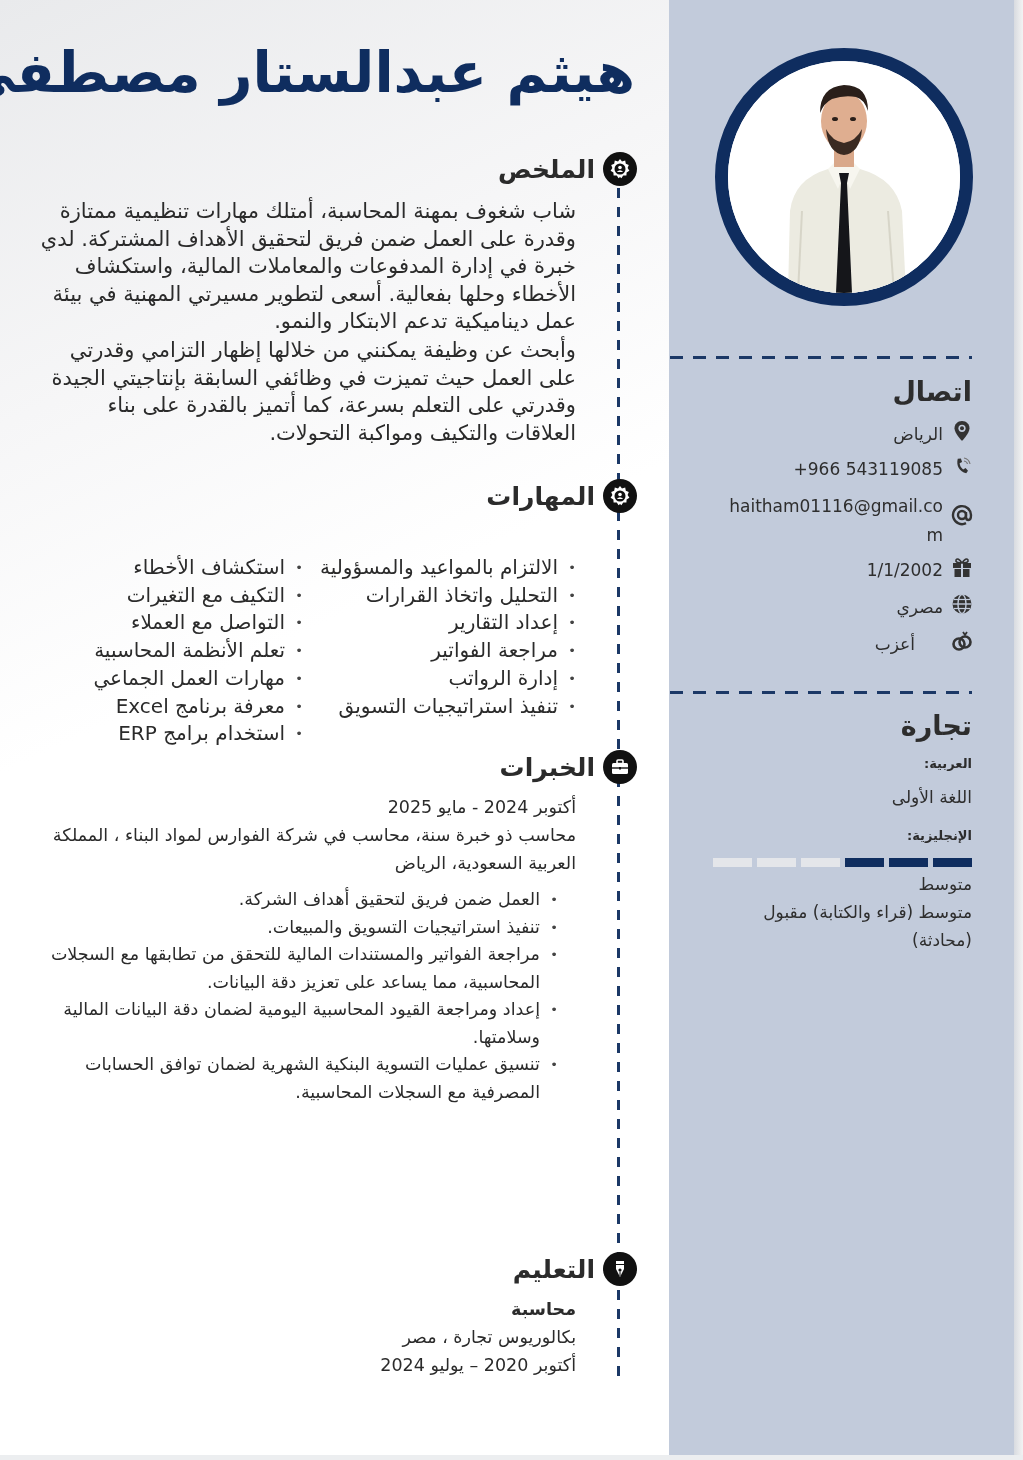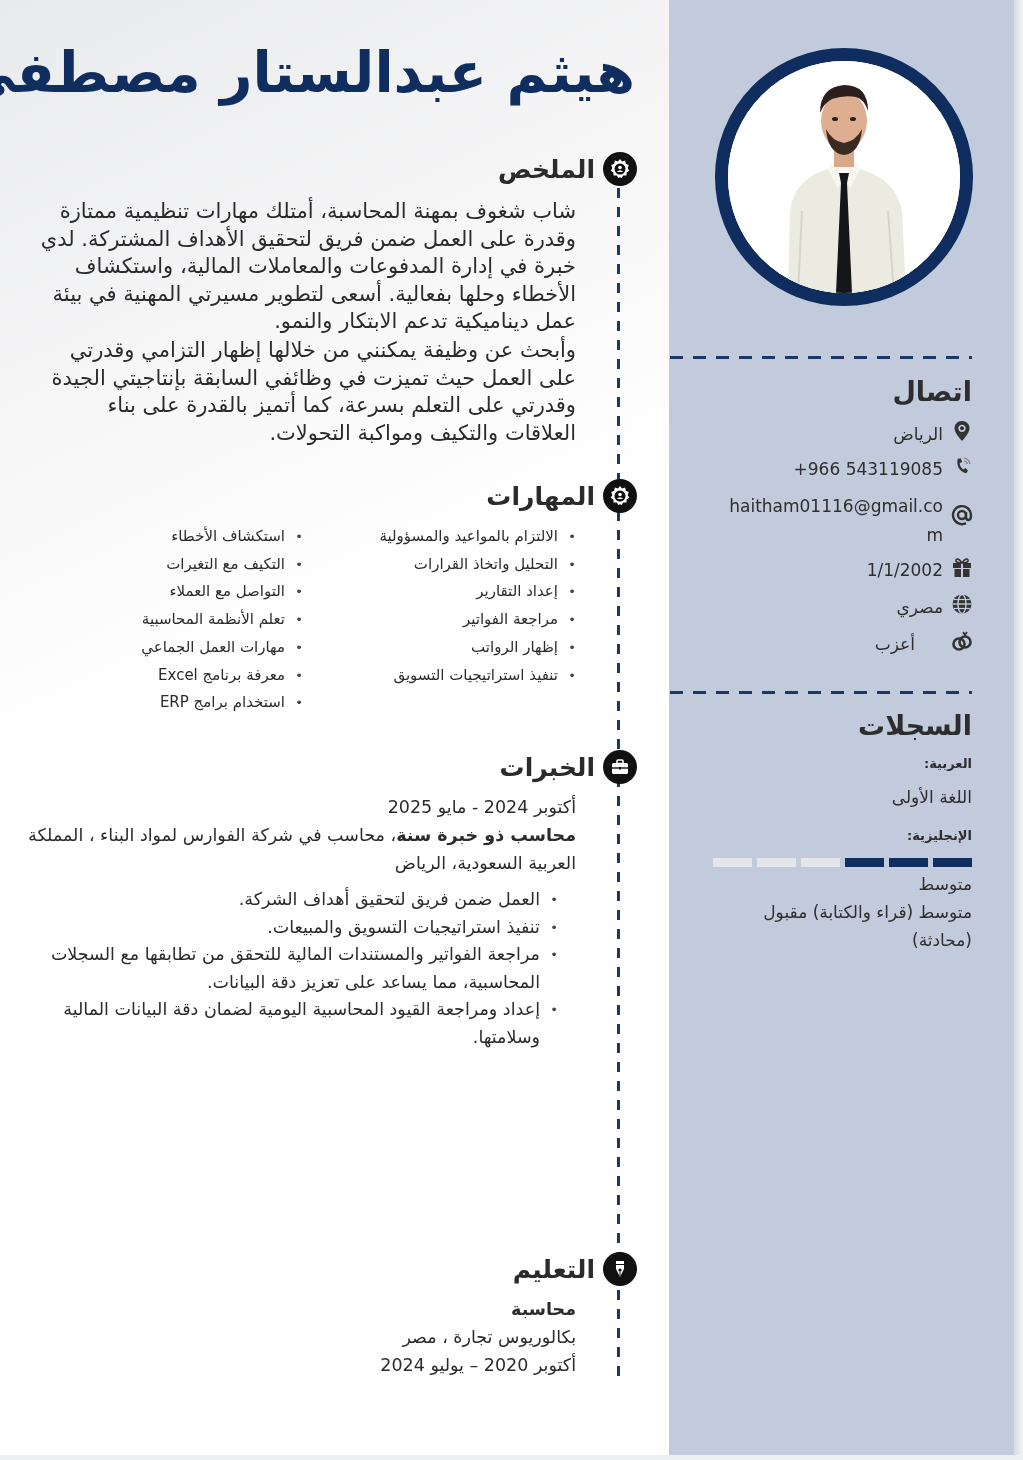--- a/index.html
+++ b/index.html
@@ -66,29 +66,29 @@
   }
   .sec-icon {
     width: 34px; height: 34px; border-radius: 50%; background: #111; display: flex; align-items: center; justify-content: center;
   }
   .sec-title { font-size: 25px; font-weight: bold; color: #2b2b2b; direction: rtl; }
   .para {
     position: absolute; right: 447px; width: 540px; font-size: 21px; line-height: 27.5px;
     direction: rtl; text-align: right; color: #2b2b2b;
   }
   .skills-col {
-    position: absolute; list-style: none; direction: rtl; font-size: 15px; line-height: 27.7px; color: #2b2b2b;
+    position: absolute; list-style: none; direction: rtl; font-size: 20px; line-height: 27.7px; color: #2b2b2b; margin-top: 31px;
   }
   .skills-col li { position: relative; padding-right: 18px; white-space: nowrap; text-align: right; }
   .skills-col li::before { content: "•"; position: absolute; right: 0; font-size: 13px; color: #444; }
   .exp-block { position: absolute; right: 447px; width: 560px; direction: rtl; text-align: right; font-size: 17.5px; line-height: 27.5px; color: #2b2b2b; }
   .exp-list { list-style: none; position: absolute; right: 465px; width: 540px; direction: rtl; font-size: 17.5px; line-height: 27.5px; color: #2b2b2b; }
   .exp-list li { position: relative; padding-right: 18px; text-align: right; }
   .exp-list li::before { content: "•"; position: absolute; right: 0; font-size: 13px; color: #444; }
-  b.strong { font-weight: bold; }
+  b.strong { font-weight: normal; }
 </style>
 </head>
 <body>
 
 <div class="page"></div>
 
 <div class="sidebar"></div>
 <div class="edge-shadow"></div>
 <div class="bottom-edge"></div>
 
@@ -183,21 +183,21 @@
         <circle cx="8" cy="14" r="5.5" stroke="#333" stroke-width="2.6" fill="none"></circle>
         <circle cx="14" cy="12" r="5.5" stroke="#333" stroke-width="2.6" fill="none"></circle>
         <path d="M12 2 L14 5 L16 2" stroke="#333" stroke-width="1.8" fill="none"></path>
       </svg>
   </span>
   <span class="txt">أعزب</span>
 </div>
 
 <div class="dash-sep" style="top:691px;"></div>
 
-<div class="side-title" style="top:710px;">السجلات</div>
+<div class="side-title" style="top:710px;">تجارة</div>
 
 <div class="lang-name" style="top:756px;">العربية:</div>
 <div class="lang-text" style="top:783px;">اللغة الأولى</div>
 
 <div class="lang-name" style="top:828px;">الإنجليزية:</div>
 <div class="lang-bar" id="lang-bar">
     <span style="background: rgb(15, 45, 95);"></span>
     <span style="background: rgb(15, 45, 95);"></span>
     <span style="background: rgb(15, 45, 95);"></span>
     <span style="background: rgb(228, 230, 234);"></span>
@@ -234,21 +234,21 @@
         <path d="M8.8 15 Q12 11.5 15.2 15" fill="#fff"></path>
       </svg>
   </span>
   <span class="sec-title">المهارات</span>
 </div>
 <ul class="skills-col" id="skills-col1" style="right:447px; top:523px;">
     <li>الالتزام بالمواعيد والمسؤولية</li>
     <li>التحليل واتخاذ القرارات</li>
     <li>إعداد التقارير</li>
     <li>مراجعة الفواتير</li>
-    <li>إظهار الرواتب</li>
+    <li>إدارة الرواتب</li>
     <li>تنفيذ استراتيجيات التسويق</li>
   </ul>
 <ul class="skills-col" id="skills-col2" style="right:720px; top:523px;">
     <li>استكشاف الأخطاء</li>
     <li>التكيف مع التغيرات</li>
     <li>التواصل مع العملاء</li>
     <li>تعلم الأنظمة المحاسبية</li>
     <li>مهارات العمل الجماعي</li>
     <li>معرفة برنامج Excel</li>
     <li>استخدام برامج ERP</li>
@@ -265,20 +265,21 @@
   </span>
   <span class="sec-title">الخبرات</span>
 </div>
 <div class="exp-block" style="top:794px;">أكتوبر 2024 - مايو 2025</div>
 <div class="exp-block" style="top:822px;"><b class="strong">محاسب ذو خبرة سنة</b><span>، محاسب في شركة الفوارس لمواد البناء ، المملكة العربية السعودية، الرياض</span></div>
 <ul class="exp-list" id="exp-list" style="top:886px;">
     <li>العمل ضمن فريق لتحقيق أهداف الشركة.</li>
     <li>تنفيذ استراتيجيات التسويق والمبيعات.</li>
     <li>مراجعة الفواتير والمستندات المالية للتحقق من تطابقها مع السجلات المحاسبية، مما يساعد على تعزيز دقة البيانات.</li>
     <li>إعداد ومراجعة القيود المحاسبية اليومية لضمان دقة البيانات المالية وسلامتها.</li>
+    <li>تنسيق عمليات التسوية البنكية الشهرية لضمان توافق الحسابات المصرفية مع السجلات المحاسبية.</li>
   </ul>
 
 <div class="sec-head" style="top:1252px;">
   <span class="sec-icon">
     <svg width="22" height="22" viewBox="0 0 22 22">
         <rect x="7" y="3" width="8" height="3" fill="#fff"></rect>
         <path d="M7 7 L15 7 L15 11 L11 19 L7 11 Z" fill="#fff"></path>
         <circle cx="11" cy="12" r="1.6" fill="#111"></circle>
         <line x1="11" y1="13.5" x2="11" y2="18" stroke="#111" stroke-width="1"></line>
       </svg>

